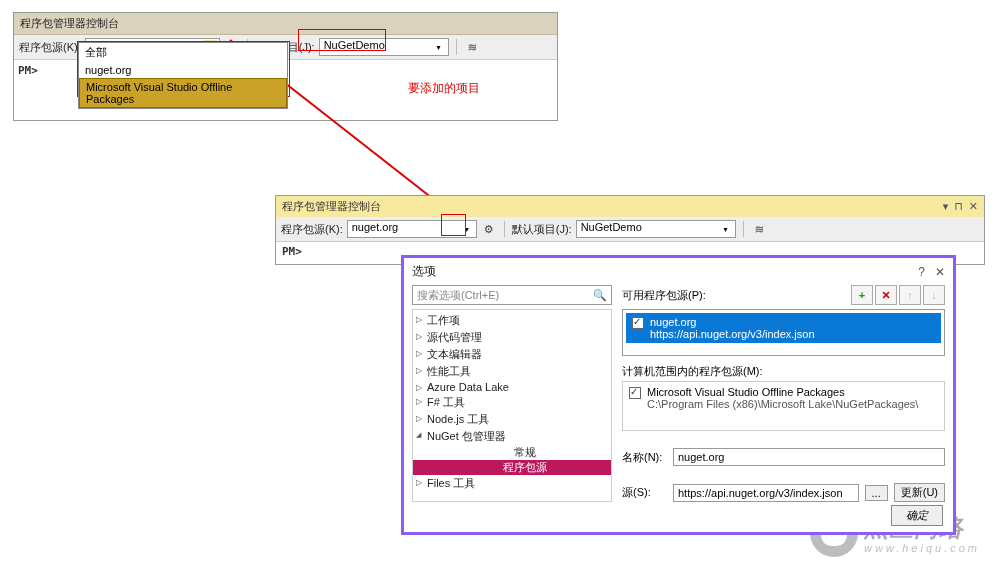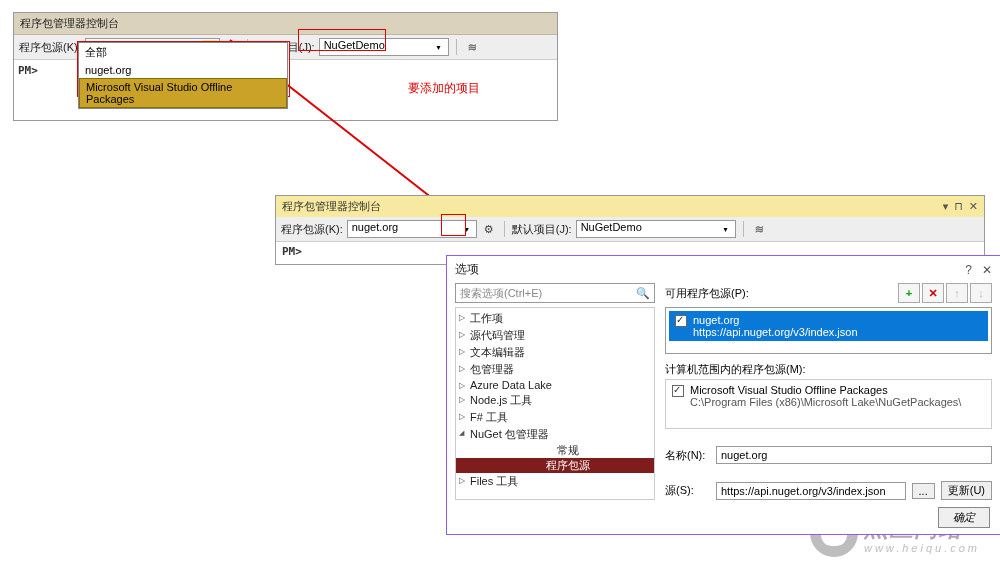--- a/index.html
+++ b/index.html
@@ -18,33 +18,33 @@
   .dropdown { position: absolute; left: 78px; top: 42px; width: 210px; background: #fff; border: 1px solid #888; z-index: 5; }
   .dropdown-item { padding: 2px 6px; font-size: 11px; }
   .dropdown-item.hl { background: #c9a227; border: 1px solid #8a6d00; color: #000; }
   .redbox { position: absolute; border: 1px solid #d00; pointer-events: none; }
   .redtext { position: absolute; color: #d00; font-size: 12px; }
   .arrow-svg { position: absolute; pointer-events: none; }
   .panel2 { position: absolute; left: 275px; top: 195px; width: 710px; border: 1px solid #999; background: #fff; }
   .titlebar2 { background: #f7e9a0; padding: 3px 6px; display: flex; align-items: center; font-size: 11px; color: #333; }
   .winbtns { margin-left: auto; display: flex; gap: 6px; color: #555; }
   .body2 { background: #fff; height: 22px; padding: 3px 6px; }
-  .dialog { position: absolute; left: 446px; top: 255px; width: 555px; height: 280px; background: #fff; border: 1px solid #8b5cf6; z-index: 10; }
+  .dialog { position: absolute; left: 401px; top: 255px; width: 555px; height: 280px; background: #fff; border: 3px solid #8b5cf6; z-index: 10; }
   .dlg-title { padding: 5px 8px; font-size: 12px; display: flex; align-items: center; color: #222; }
   .dlg-title .wbtns { margin-left: auto; display: flex; gap: 10px; color: #555; font-size: 12px; }
   .dlg-body { display: flex; height: 225px; padding: 0 8px 8px 8px; gap: 10px; }
   .left-col { width: 200px; display: flex; flex-direction: column; }
   .search { border: 1px solid #999; padding: 2px 4px; height: 20px; display: flex; align-items: center; width: 100%; font-size: 11px; color: #888; margin-bottom: 4px; }
   .search .mag { margin-left: auto; color: #666; }
   .tree { border: 1px solid #ccc; flex: 1; overflow: hidden; font-size: 11px; color: #222; padding: 2px 0; }
   .tree-item { padding: 1px 4px 1px 14px; white-space: nowrap; position: relative; }
   .tree-item::before { content: "▷"; position: absolute; left: 3px; color: #555; font-size: 8px; top: 3px; }
   .tree-item.exp::before { content: "◢"; font-size: 7px; }
   .tree-sub { padding-left: 26px; text-align: center; }
-  .tree-sub.sel { background: #7f1d1d; color: #fff; font-family: Liberation Serif, serif; }
+  .tree-sub.sel { background: #be185d; color: #fff; font-family: Liberation Serif, serif; }
   .right-col { flex: 1; display: flex; flex-direction: column; font-size: 11px; }
   .src-toolbar { display: flex; align-items: center; margin-bottom: 4px; }
   .btn { border: 1px solid #aaa; width: 22px; height: 20px; display: flex; align-items: center; justify-content: center; margin-left: 2px; background: #f5f5f5; cursor: pointer; }
   .btn.dis { color: #bbb; }
   .src-list { border: 1px solid #999; height: 78px; padding: 3px; }
   .src-item { background: #0a78d6; color: #fff; padding: 3px 6px; display: flex; align-items: flex-start; gap: 6px; }
   .chk { width: 12px; height: 12px; background: #fff; border: 1px solid #666; display: inline-block; position: relative; flex-shrink: 0; margin-top: 1px; }
   .chk.on::after { content: "✓"; position: absolute; left: 0; top: -2px; font-size: 10px; color: #333; }
   .machine { margin-top: 8px; }
   .machine-list { border: 1px solid #ccc; padding: 4px 6px; height: 50px; }
@@ -147,24 +147,24 @@
   <div class="dlg-body">
     <div class="left-col">
       <div class="search">
         <span>搜索选项(Ctrl+E)</span>
         <span class="mag">🔍</span>
       </div>
       <div class="tree">
         <div class="tree-item">工作项</div>
         <div class="tree-item">源代码管理</div>
         <div class="tree-item">文本编辑器</div>
-        <div class="tree-item">包管理器</div>
+        <div class="tree-item">性能工具</div>
         <div class="tree-item">Azure Data Lake</div>
+        <div class="tree-item">F# 工具</div>
         <div class="tree-item">Node.js 工具</div>
-        <div class="tree-item">F# 工具</div>
         <div class="tree-item exp">NuGet 包管理器</div>
         <div class="tree-sub">常规</div>
         <div class="tree-sub sel">程序包源</div>
         <div class="tree-item">Files 工具</div>
 
       </div>
     </div>
     <div class="right-col">
       <div class="src-toolbar">
         <span>可用程序包源(P):</span>

